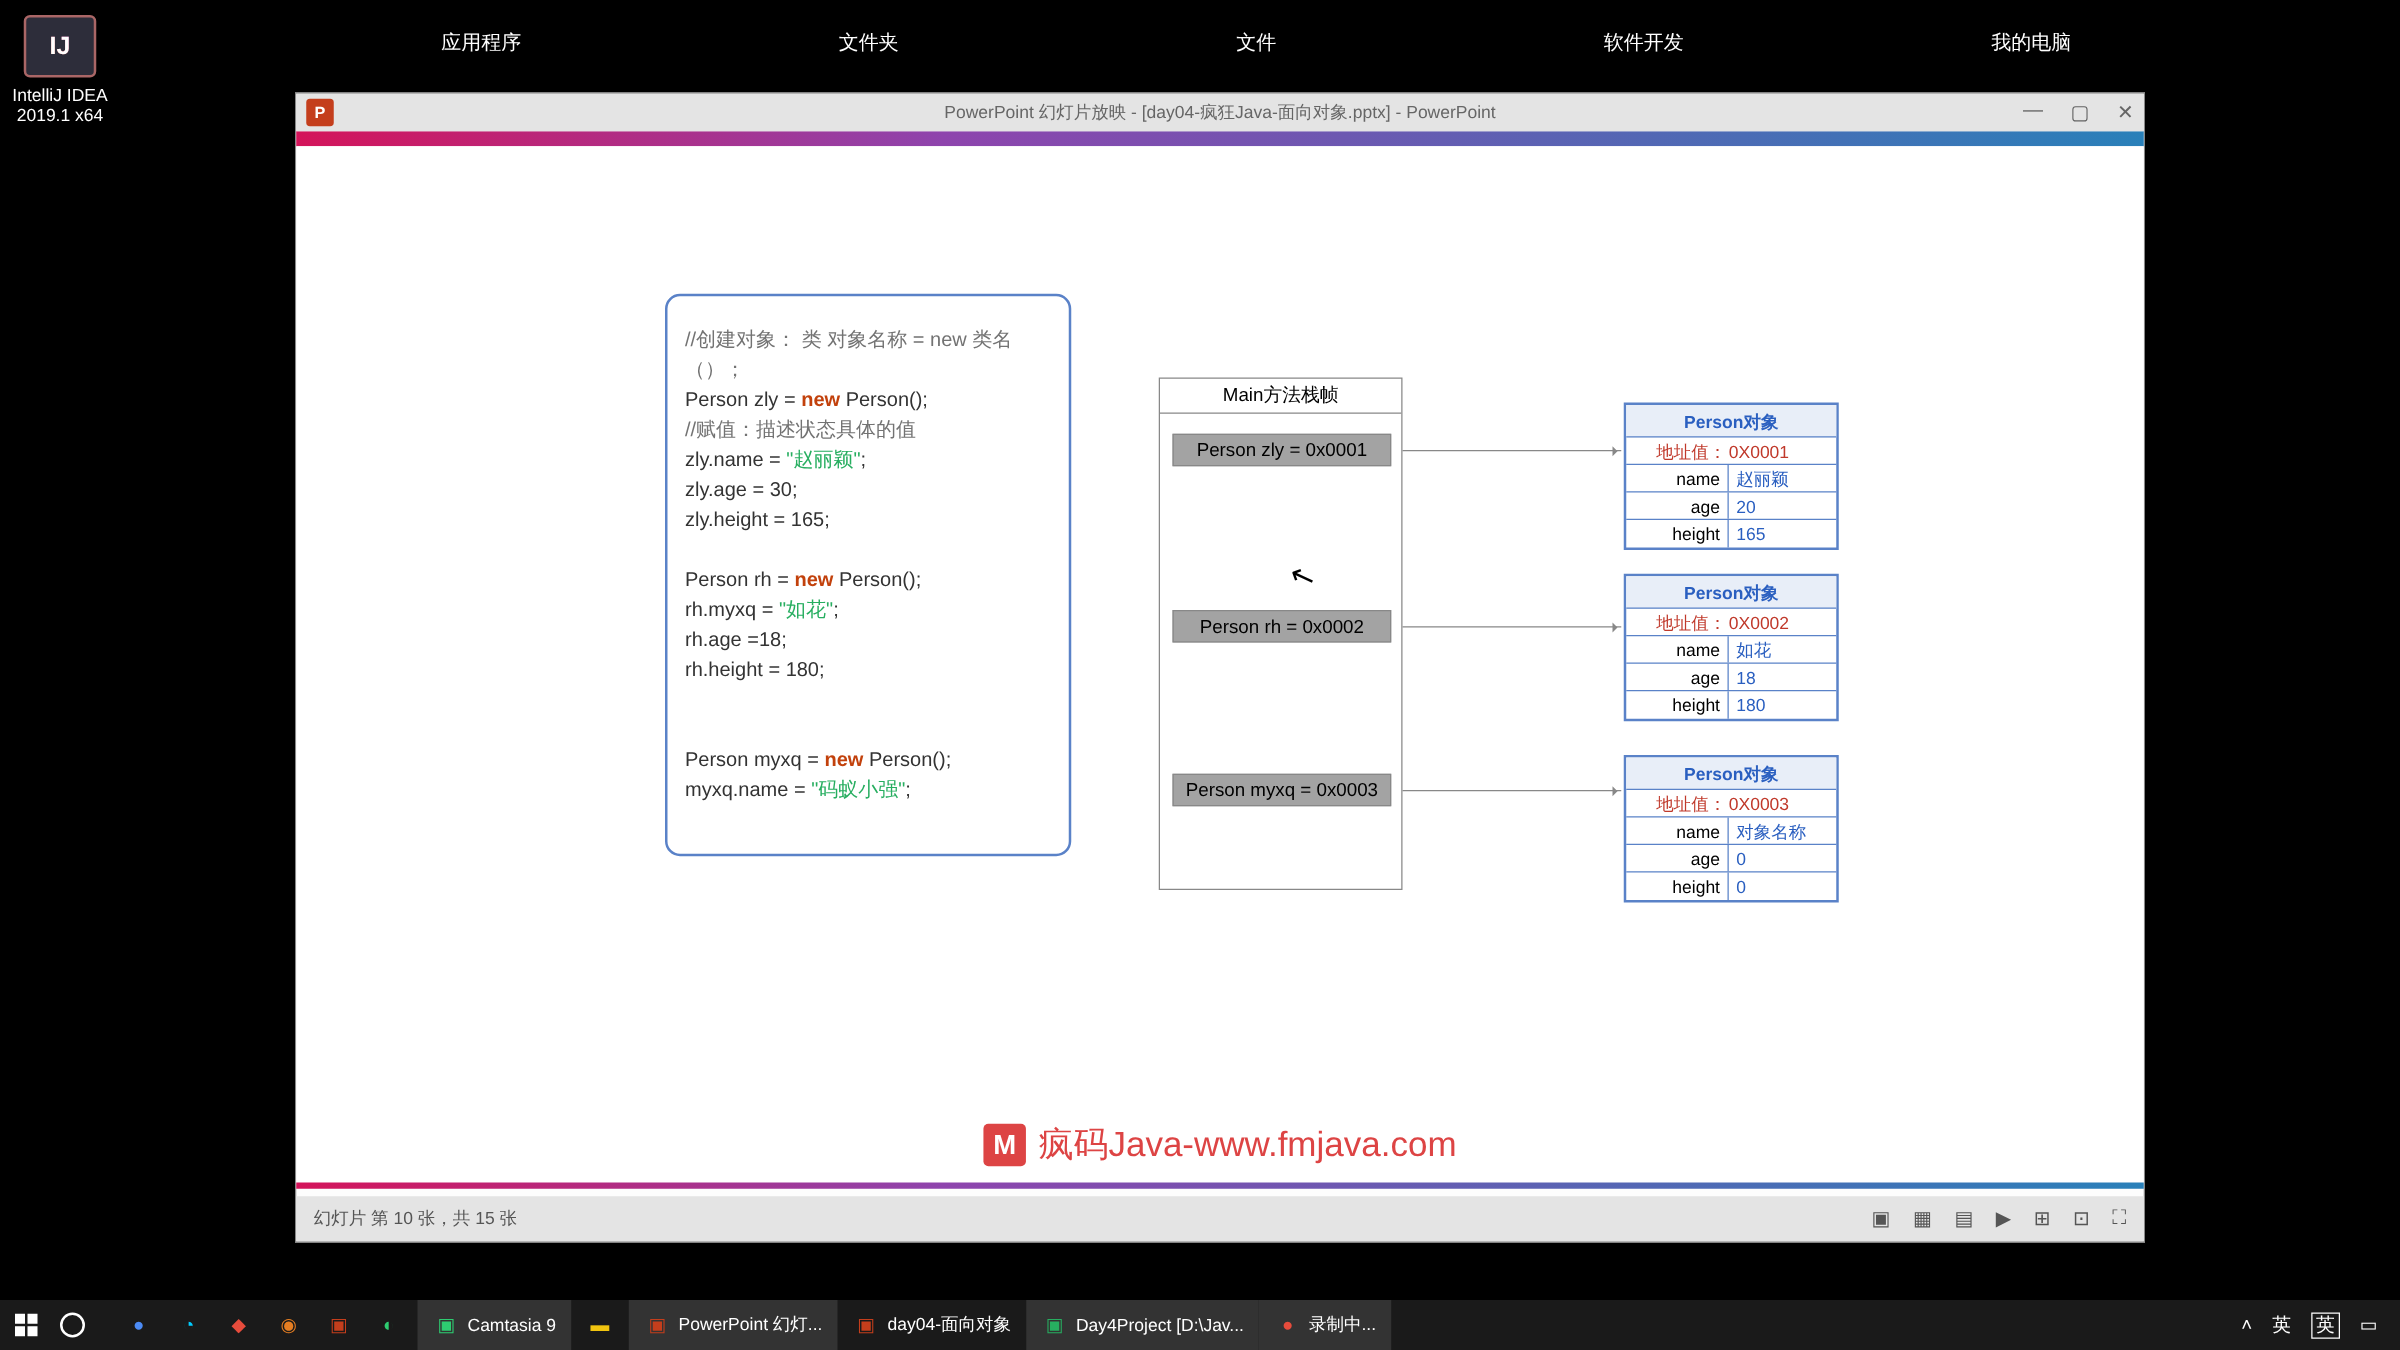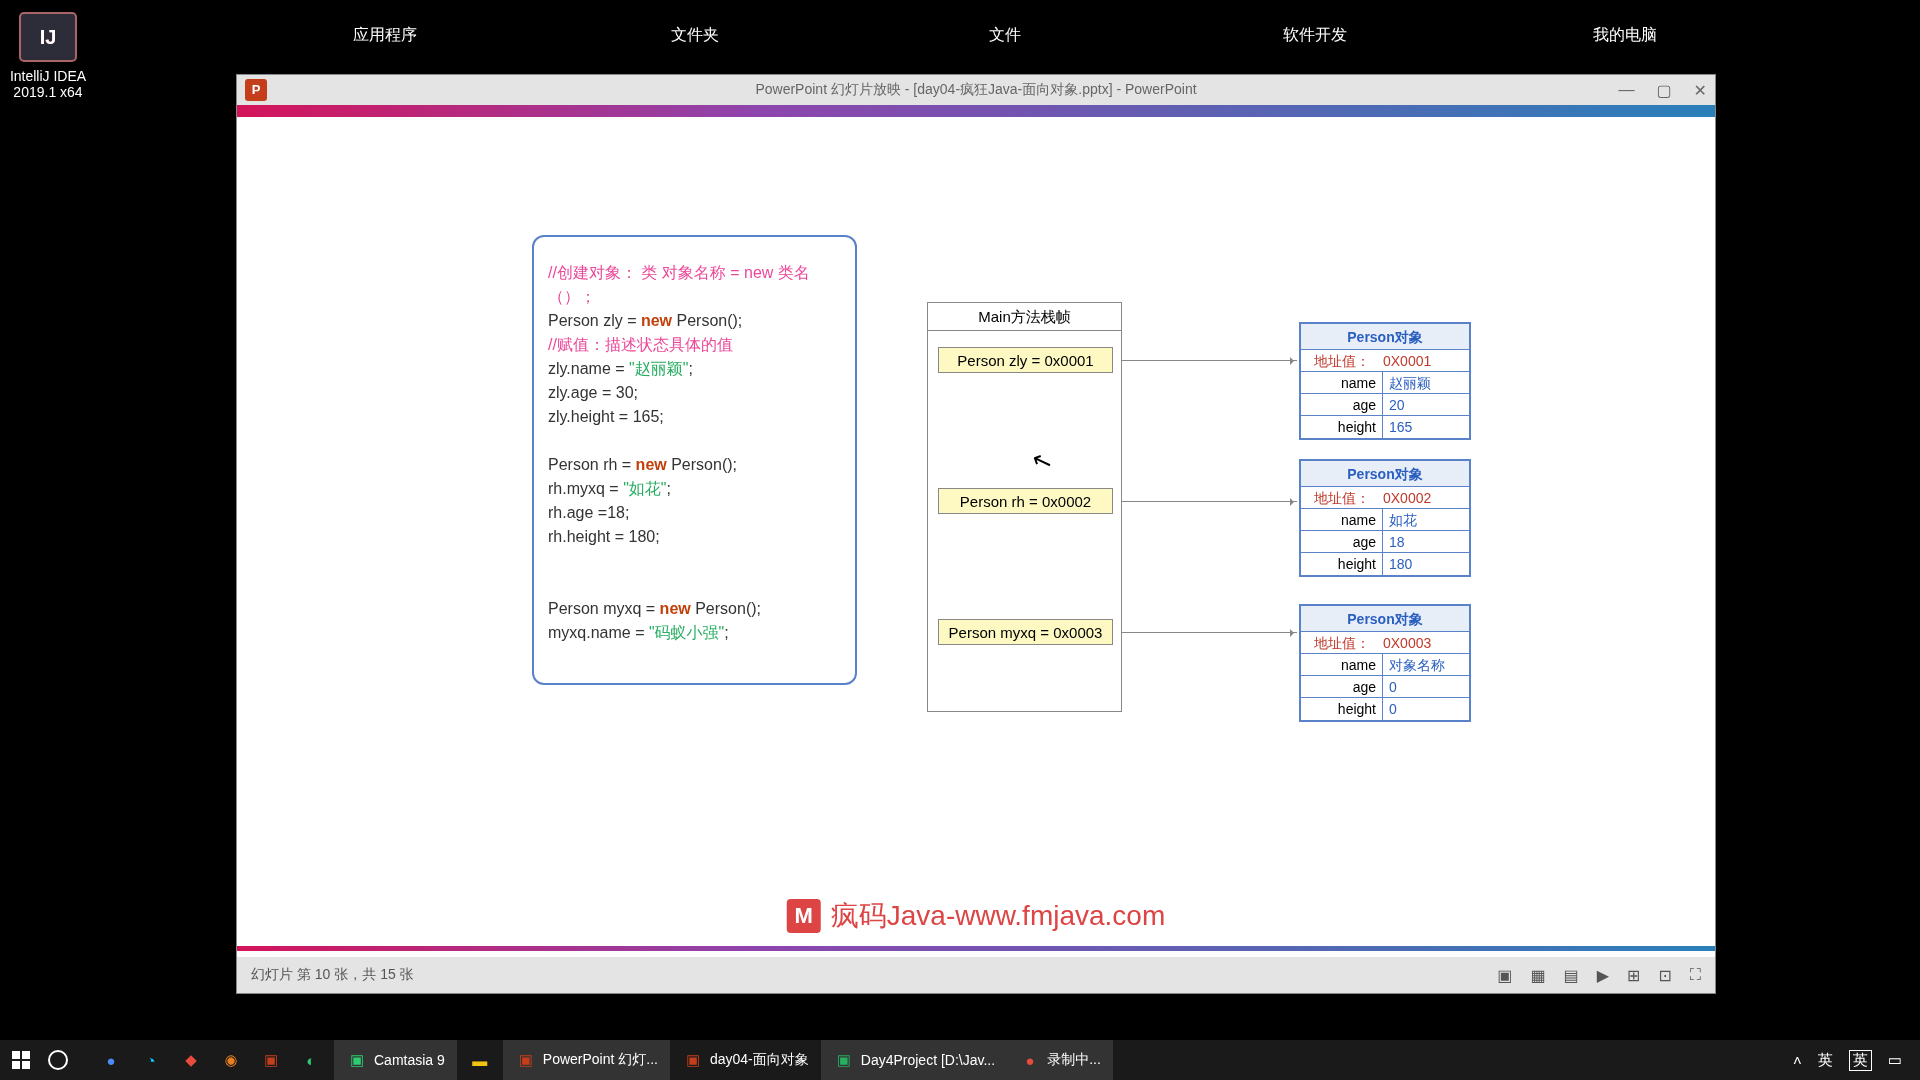--- a/index.html
+++ b/index.html
@@ -22,31 +22,31 @@
 .gradient-bar { height: 12px; background: linear-gradient(90deg, #d4145a 0%, #8e44ad 35%, #2980b9 100%); }
 
 .slide-area { position: relative; width: 100%; height: 830px; background: #fff; }
 .gradient-bar-bottom { height: 5px; background: linear-gradient(90deg, #d4145a 0%, #8e44ad 35%, #2980b9 100%); position: absolute; bottom: 42px; left: 0; width: 100%; }
 
 .status-bar { position: absolute; bottom: 0; left: 0; right: 0; height: 36px; background: #e4e4e4; display: flex; align-items: center; font-size: 14px; color: #555; padding: 0 14px; justify-content: space-between; }
 .status-bar .view-icons { display: flex; gap: 18px; font-size: 16px; color: #555; }
 
 .code-box { position: absolute; top: 118px; left: 295px; width: 325px; height: 450px; border: 2px solid #5a82c8; border-radius: 12px; padding: 24px 14px; font-family: Consolas, monospace; font-size: 16px; line-height: 24px; color: #333; }
 .code-box .kw { color: #c2410c; font-weight: bold; }
-.code-box .comment { color: #ec4899; }
+.code-box .comment { color: #737373; }
 .code-box .str { color: #27ae60; }
 
 .stack-box { position: absolute; top: 185px; left: 690px; width: 195px; height: 410px; border: 1px solid #888; background: #fff; }
 .stack-box .stack-title { height: 28px; border-bottom: 1px solid #888; text-align: center; line-height: 28px; font-size: 15px; }
-.stack-slot { position: absolute; left: 10px; width: 175px; height: 26px; border: 1px solid #888; text-align: center; line-height: 26px; font-size: 15px; background: #fef9c3; }
+.stack-slot { position: absolute; left: 10px; width: 175px; height: 26px; border: 1px solid #888; text-align: center; line-height: 26px; font-size: 15px; background: #a3a3a3; }
 
 .obj-box { position: absolute; width: 172px; border: 2px solid #5a82c8; background: #fff; font-size: 14px; }
 .obj-box .obj-title { background: #e8eef8; color: #2a5fc0; font-weight: bold; text-align: center; height: 26px; line-height: 26px; border-bottom: 1px solid #5a82c8; }
 .obj-box .addr-row { height: 22px; line-height: 22px; border-bottom: 1px solid #5a82c8; display: flex; color: #c0392b; }
-.obj-box .addr-row .l { width: 82px; text-align: center; }
+.obj-box .addr-row .l { width: 82px; text-align: left; padding-left: 24px; }
 .obj-box .addr-row .r { flex: 1; }
 .obj-box .row { height: 22px; line-height: 22px; border-bottom: 1px solid #5a82c8; display: flex; }
 .obj-box .row:last-child { border-bottom: none; }
 .obj-box .row .l { width: 82px; text-align: right; padding-right: 6px; border-right: 1px solid #5a82c8; }
 .obj-box .row .r { flex: 1; padding-left: 6px; color: #2a5fc0; }
 
 .footer-brand { position: absolute; bottom: 12px; left: 50%; transform: translateX(-50%); font-size: 28px; color: #d44; display: flex; align-items: center; gap: 10px; }
 .footer-brand .fm-icon { width: 34px; height: 34px; background: #d44; border-radius: 4px; color: #fff; font-size: 22px; text-align: center; line-height: 34px; font-weight: bold; }
 
 .cursor { position: absolute; top: 330px; left: 795px; font-size: 24px; transform: rotate(-20deg); }

